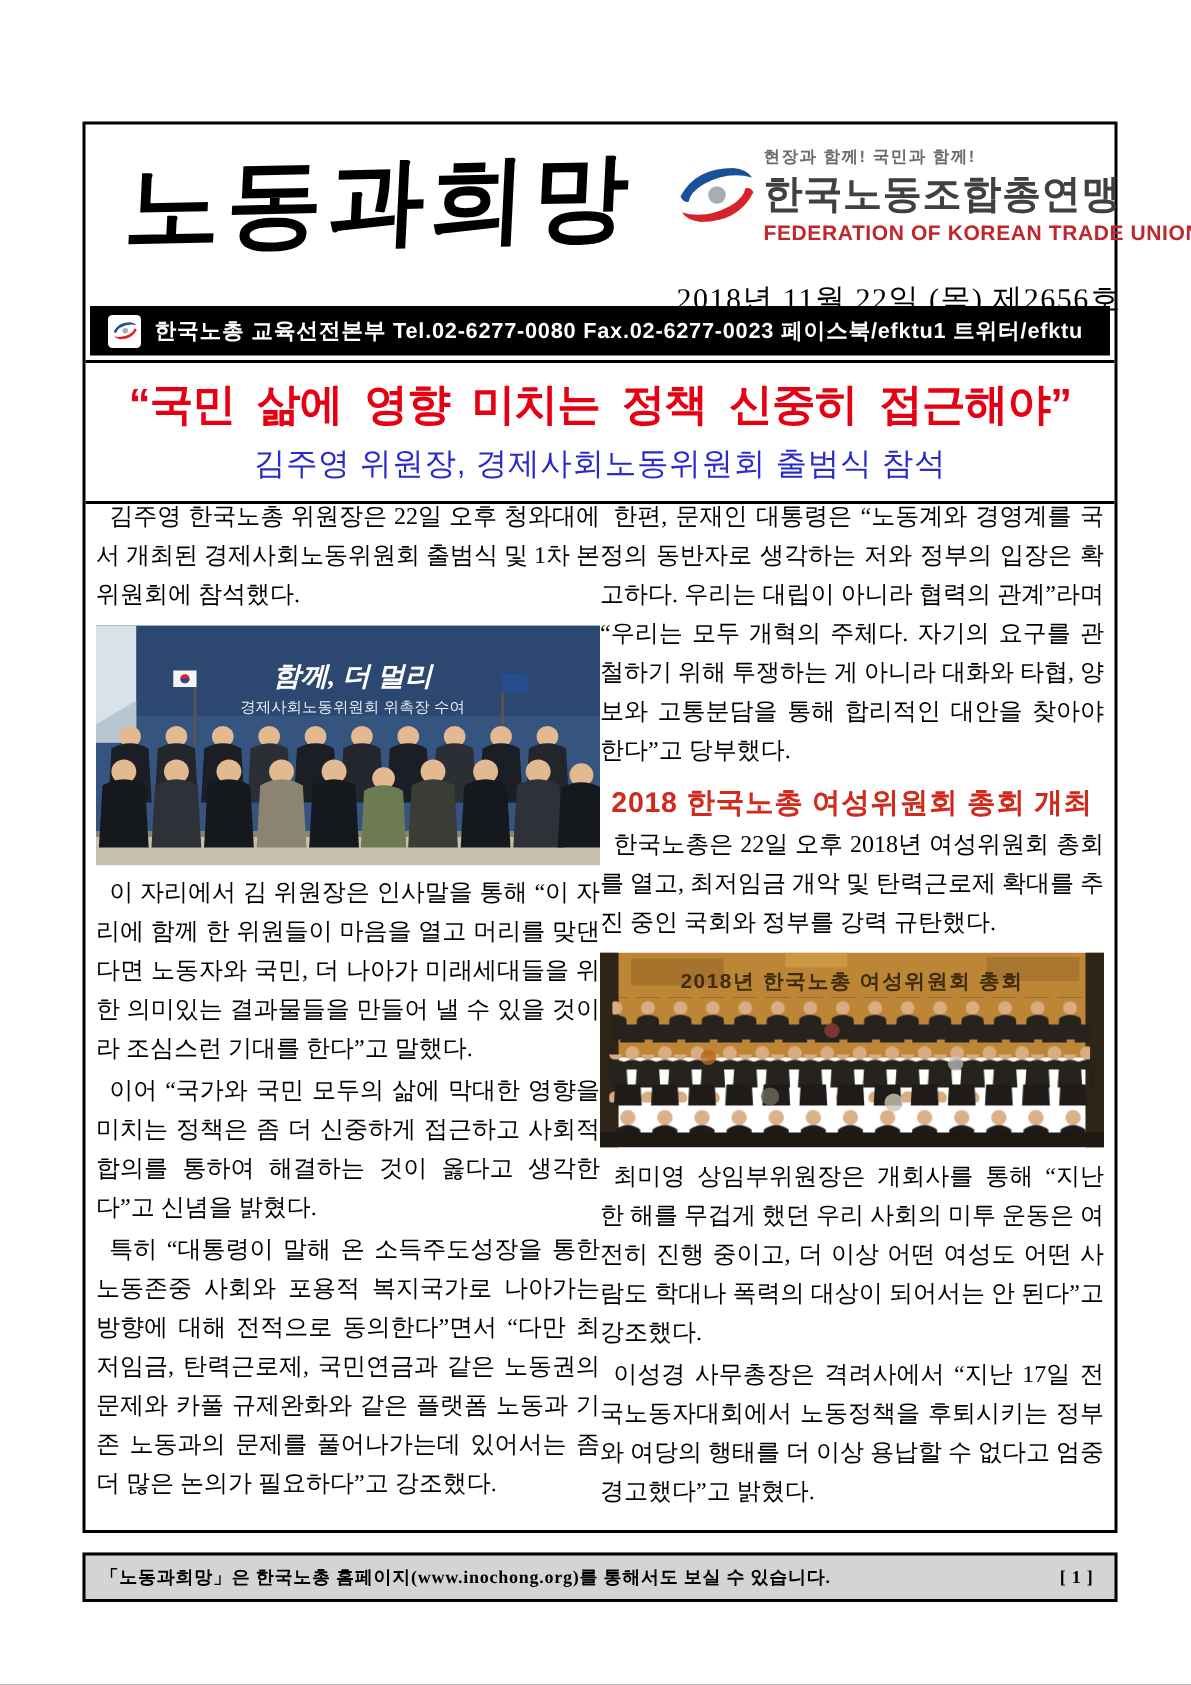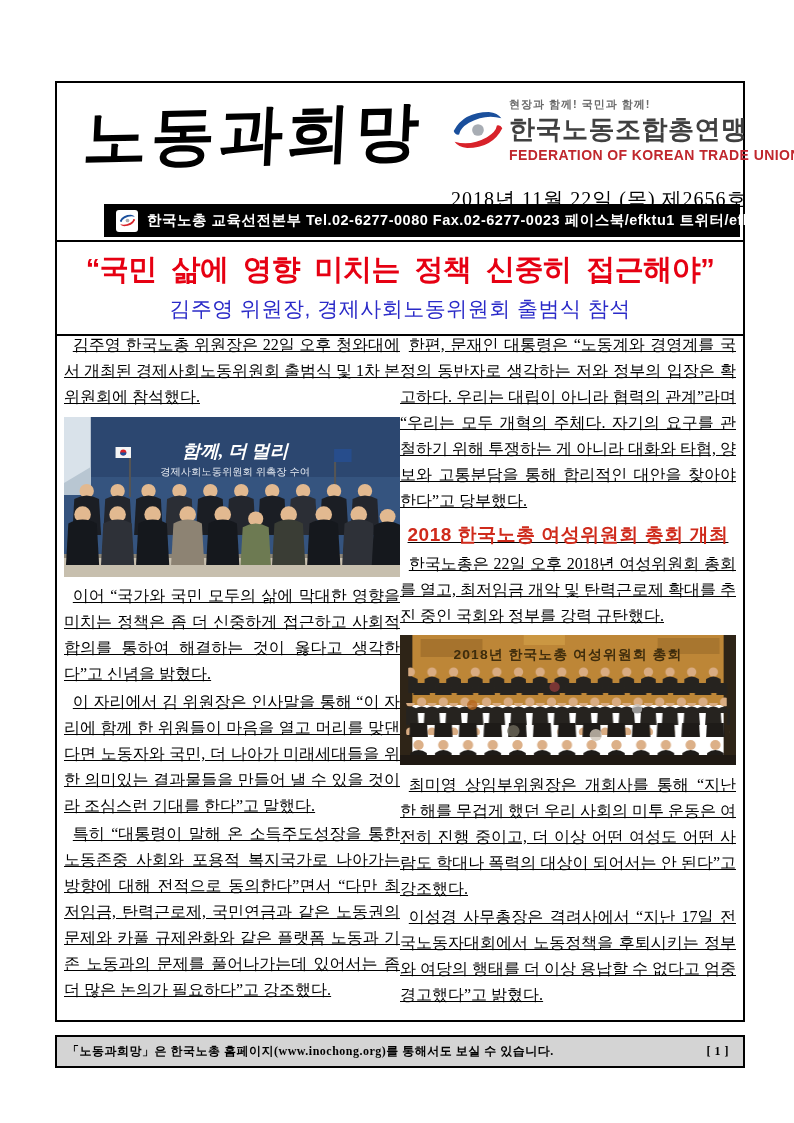--- a/index.html
+++ b/index.html
@@ -59,21 +59,20 @@
   }
   
   .contact-bar {
     position: absolute; top: 121px; left: 3px; right: 3px; height: 33px;
     background: #000; color: #fff;
     display: flex; align-items: center;
     padding-left: 12px;
     font-family: "Liberation Sans", sans-serif;
     font-size: 14.5px; font-weight: bold; letter-spacing: 0.5px;
     white-space: nowrap;
-    margin-left: 44px;
   }
   .contact-logo-box {
     width: 22px; height: 22px; background: #fff; border-radius: 3px;
     display: flex; align-items: center; justify-content: center;
     margin-right: 9px; flex: 0 0 auto;
   }
   .contact-logo-box svg { width: 17px; height: 15px; }
   
   .headline-box {
     position: absolute; top: 157px; left: 0; right: 0; height: 96px;
@@ -88,21 +87,21 @@
   }
   .headline-subtitle {
     margin-top: 5px;
     font-family: "Liberation Sans", sans-serif;
     font-size: 21px; color: #2a2ac8; font-weight: 500;
     letter-spacing: 0.5px; white-space: nowrap;
   }
   
   .body-area {
     position: absolute; top: 243px; left: 0; right: 0; bottom: 0;
-    display: flex; gap: 0; padding: 4px 7px 0 7px; text-decoration: underline;
+    display: flex; gap: 0; padding: 4px 7px 0 7px;
   }
   .col { width: 50%; }
   .para {
     font-size: 16px; line-height: 26px;
     text-align: justify; text-indent: 0.55em;
     word-break: break-all; letter-spacing: 0px;
   }
   .col .para { margin-top: 2px; }
   .section-title {
     font-family: "Liberation Sans", sans-serif;
@@ -215,22 +214,22 @@
             <use href="#pfig" transform="translate(120,148) scale(1.15)" style="color:#8d8373"></use>
             <use href="#pfig" transform="translate(154,148) scale(1.15)" style="color:#15181d"></use>
             <use href="#pfig" transform="translate(186,148) scale(1.05)" style="color:#6d7a52"></use>
             <use href="#pfig" transform="translate(218,148) scale(1.15)" style="color:#3a3d35"></use>
             <use href="#pfig" transform="translate(252,148) scale(1.15)" style="color:#15181d"></use>
             <use href="#pfig" transform="translate(286,148) scale(1.15)" style="color:#2e3138"></use>
             <use href="#pfig" transform="translate(314,148) scale(1.1)" style="color:#15181d"></use>
           </g>
         </svg>
 
+        <p class="para">이 자리에서 김 위원장은 인사말을 통해 “이 자리에 함께 한 위원들이 마음을 열고 머리를 맞댄다면 노동자와 국민, 더 나아가 미래세대들을 위한 의미있는 결과물들을 만들어 낼 수 있을 것이라 조심스런 기대를 한다”고 말했다.</p>
         <p class="para">이어 “국가와 국민 모두의 삶에 막대한 영향을 미치는 정책은 좀 더 신중하게 접근하고 사회적 합의를 통하여 해결하는 것이 옳다고 생각한다”고 신념을 밝혔다.</p>
-        <p class="para">이 자리에서 김 위원장은 인사말을 통해 “이 자리에 함께 한 위원들이 마음을 열고 머리를 맞댄다면 노동자와 국민, 더 나아가 미래세대들을 위한 의미있는 결과물들을 만들어 낼 수 있을 것이라 조심스런 기대를 한다”고 말했다.</p>
         <p class="para">특히 “대통령이 말해 온 소득주도성장을 통한 노동존중 사회와 포용적 복지국가로 나아가는 방향에 대해 전적으로 동의한다”면서 “다만 최저임금, 탄력근로제, 국민연금과 같은 노동권의 문제와 카풀 규제완화와 같은 플랫폼 노동과 기존 노동과의 문제를 풀어나가는데 있어서는 좀 더 많은 논의가 필요하다”고 강조했다.</p>
       </div>
 
       <div class="col">
         <p class="para">한편, 문재인 대통령은 “노동계와 경영계를 국정의 동반자로 생각하는 저와 정부의 입장은 확고하다. 우리는 대립이 아니라 협력의 관계”라며 “우리는 모두 개혁의 주체다. 자기의 요구를 관철하기 위해 투쟁하는 게 아니라 대화와 타협, 양보와 고통분담을 통해 합리적인 대안을 찾아야 한다”고 당부했다.</p>
 
         <div class="section-title">2018 한국노총 여성위원회 총회 개최</div>
 
         <p class="para">한국노총은 22일 오후 2018년 여성위원회 총회를 열고, 최저임금 개악 및 탄력근로제 확대를 추진 중인 국회와 정부를 강력 규탄했다.</p>
 

